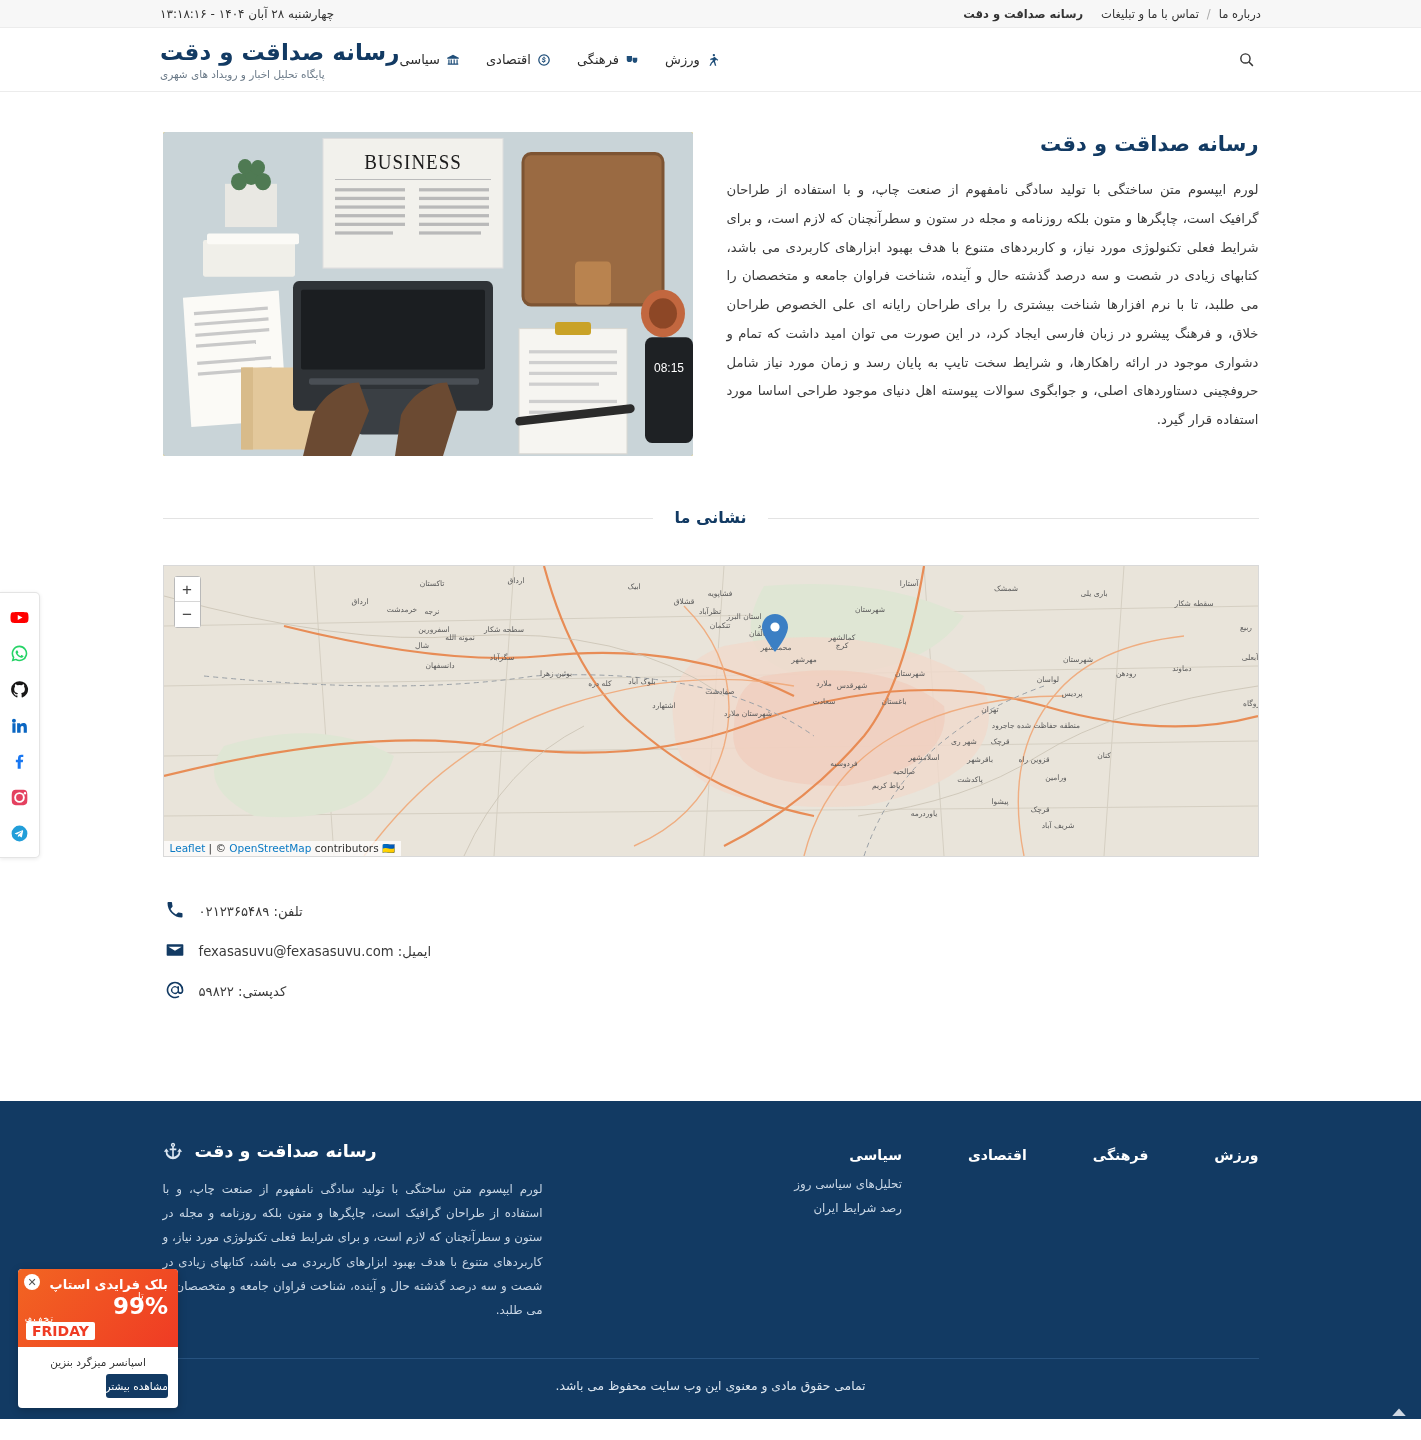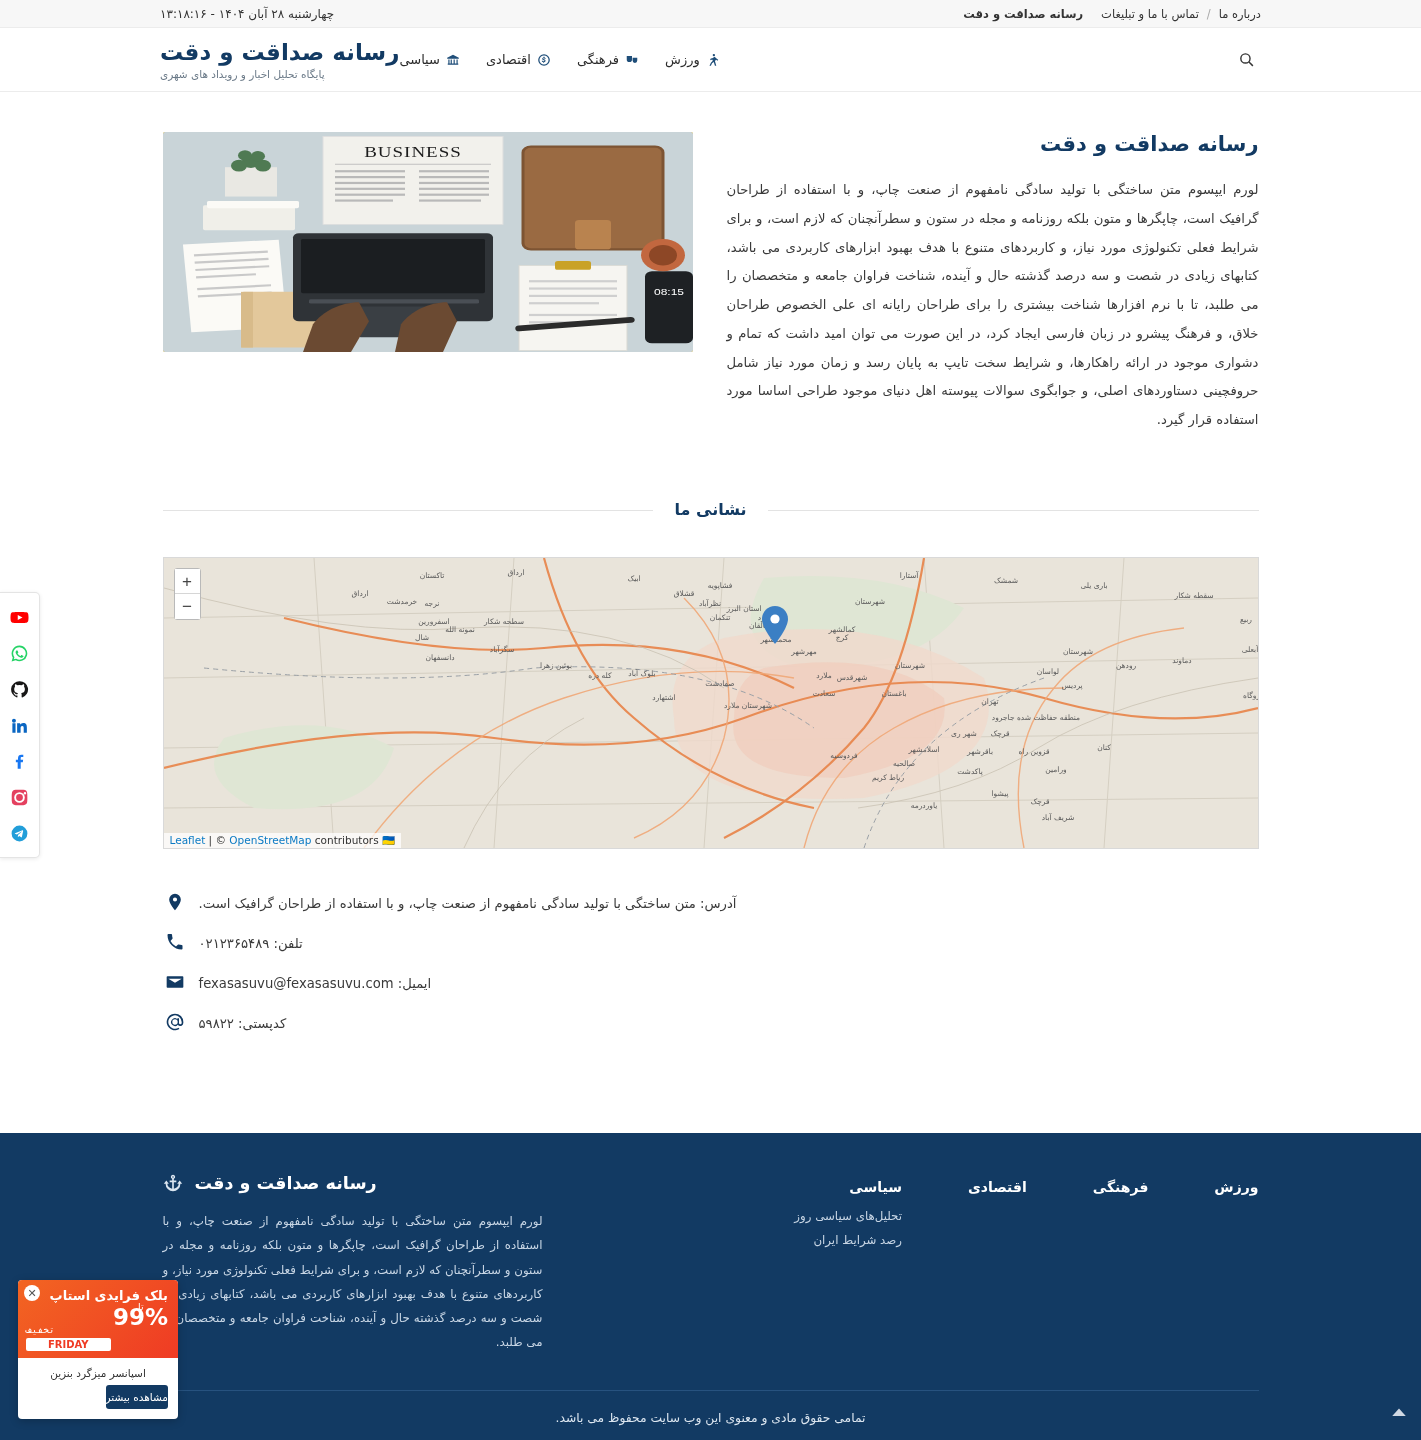--- a/index.html
+++ b/index.html
@@ -95,21 +95,21 @@
     margin: 0 0 20px 0;
   }
   .page-body {
     font-size: 13.2px;
     line-height: 2.18;
     color: #3a3a3a;
     text-align: justify;
   }
   .hero-img {
     width: 530px;
-    height: 220px;
+    height: 324px;
     border-radius: 2px;
     overflow: hidden;
     flex: 0 0 530px;
     position: relative;
     background: #eab308;
   }
   .hero-img svg { width: 100%; height: 100%; display: block; }
 
   
   .section-head {
@@ -291,22 +291,22 @@
     color: #fff;
     padding: 8px 10px;
     direction: rtl;
   }
   .ad-banner .line1 { font-size: 13px; font-weight: bold; }
   .ad-banner .pct { font-size: 23px; font-weight: bold; line-height: 1; margin-top: 3px; }
   .ad-banner .small { font-size: 9.5px; position: absolute; left: 10px; top: 30px; }
   .ad-banner .friday {
     position: absolute; left: 8px; bottom: 7px;
     background: #fff; color: #ef3b24;
-    font-size: 10px; font-weight: bold;
-    padding: 1px 22px; border-radius: 2px;
+    font-size: 14px; font-weight: bold;
+    padding: 1px 6px; border-radius: 2px;
     direction: ltr;
   }
   .ad-close {
     position: absolute;
     top: 5px; left: 6px;
     width: 16px; height: 16px;
     background: #fff;
     color: #555;
     border-radius: 50%;
     border: none;
@@ -636,28 +636,20 @@
         <span>|</span>
         ©
         <a href="#">OpenStreetMap</a>
         <span>contributors</span>
         <span>🇺🇦</span>
       </div>
     </div>
 
     <div class="contact-list">
       <div class="contact-row">
-        <span class="contact-text">آدرس: متن ساختگی با تولید سادگی نامفهوم از صنعت چاپ، و با استفاده از طراحان گرافیک است.</span>
-        <span class="contact-icon">
-          <svg viewBox="0 0 24 24">
-              <path d="M12 2a7 7 0 0 0-7 7c0 5.2 7 13 7 13s7-7.8 7-13a7 7 0 0 0-7-7zm0 9.5A2.5 2.5 0 1 1 12 6.5a2.5 2.5 0 0 1 0 5z"></path>
-            </svg>
-        </span>
-      </div>
-      <div class="contact-row">
         <span class="contact-text">تلفن: ۰۲۱۲۳۶۵۴۸۹</span>
         <span class="contact-icon">
           <svg viewBox="0 0 24 24">
               <path d="M6.6 10.8a15 15 0 0 0 6.6 6.6l2.2-2.2c.3-.3.7-.4 1-.2 1.2.4 2.4.6 3.6.6.6 0 1 .4 1 1V20c0 .6-.4 1-1 1C10.9 21 3 13.1 3 3.5c0-.6.4-1 1-1h3.5c.6 0 1 .4 1 1 0 1.3.2 2.5.6 3.6.1.4 0 .8-.2 1l-2.3 2.7z"></path>
             </svg>
         </span>
       </div>
       <div class="contact-row">
         <span class="contact-text">ایمیل: fexasasuvu@fexasasuvu.com</span>
         <span class="contact-icon">

